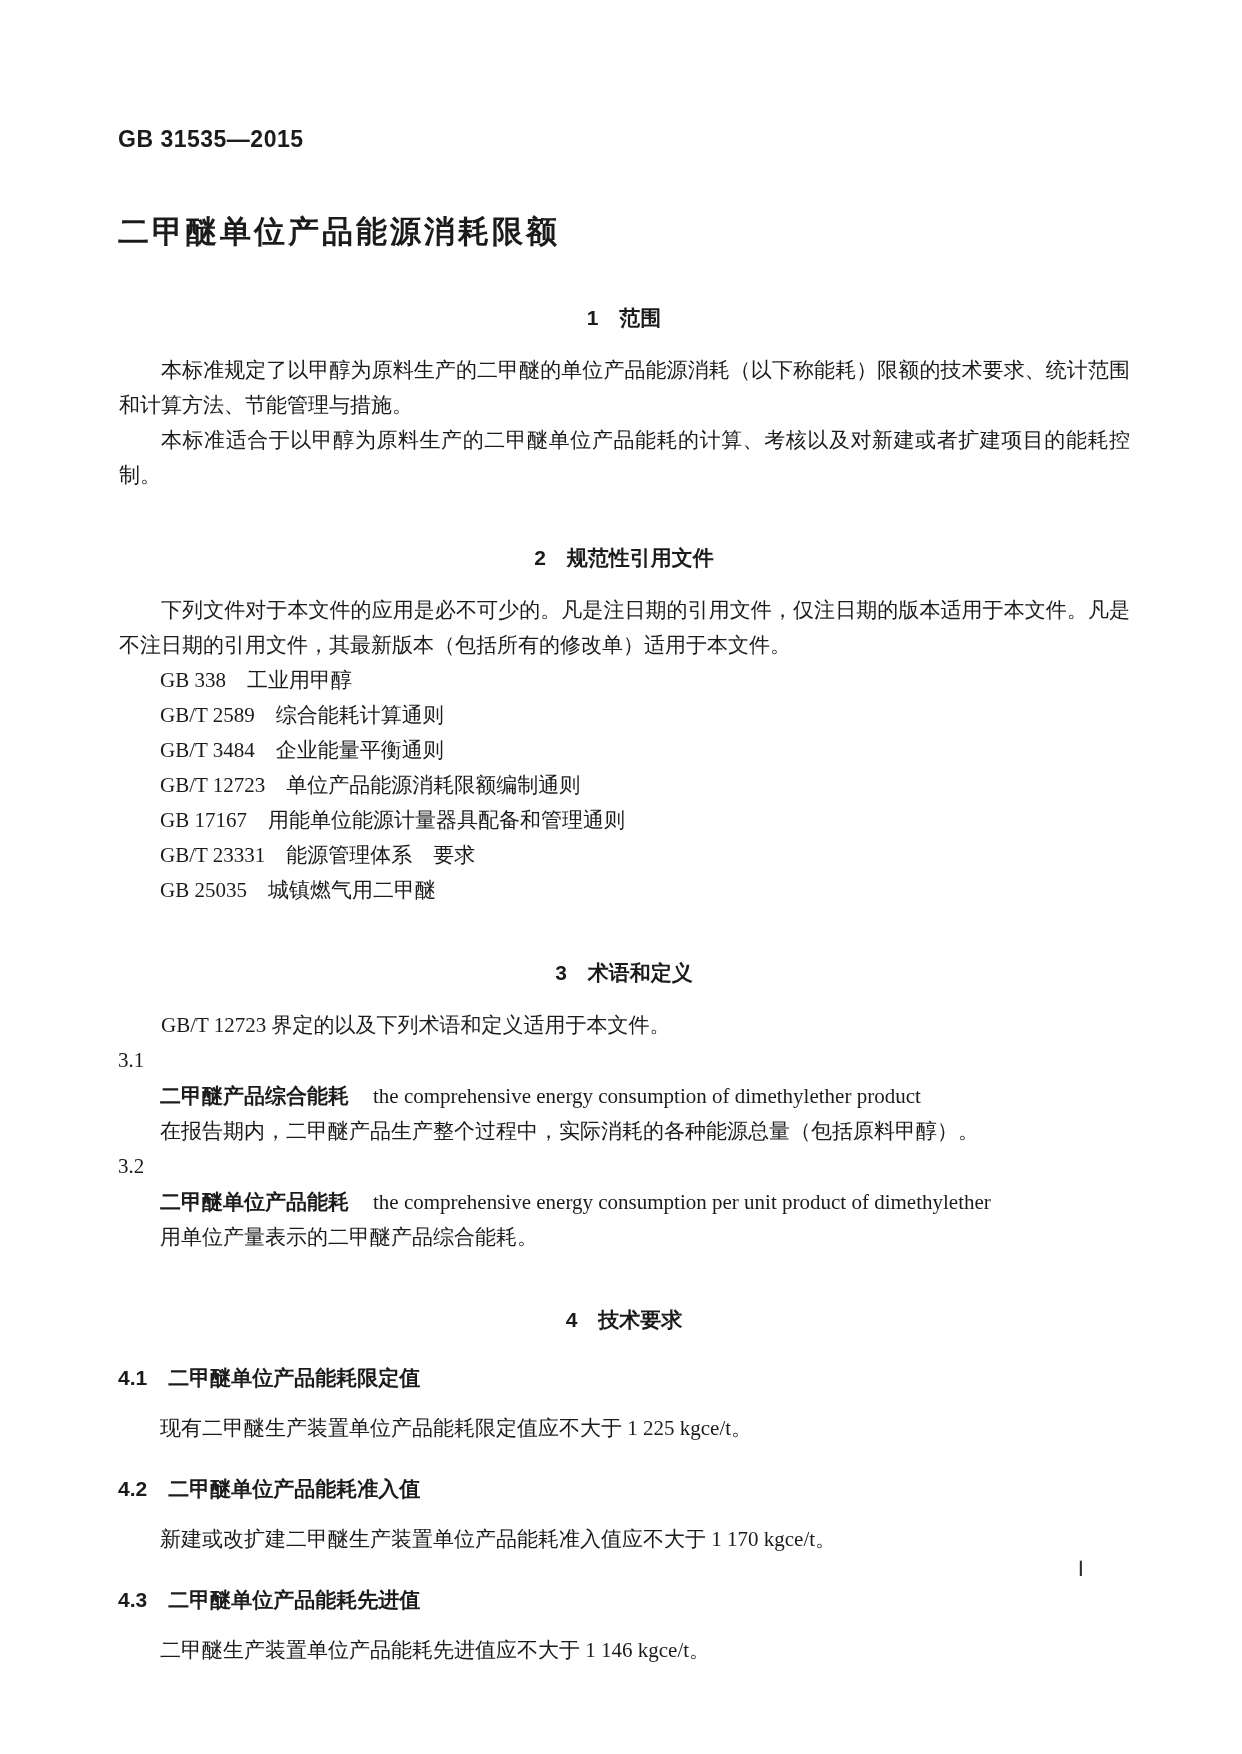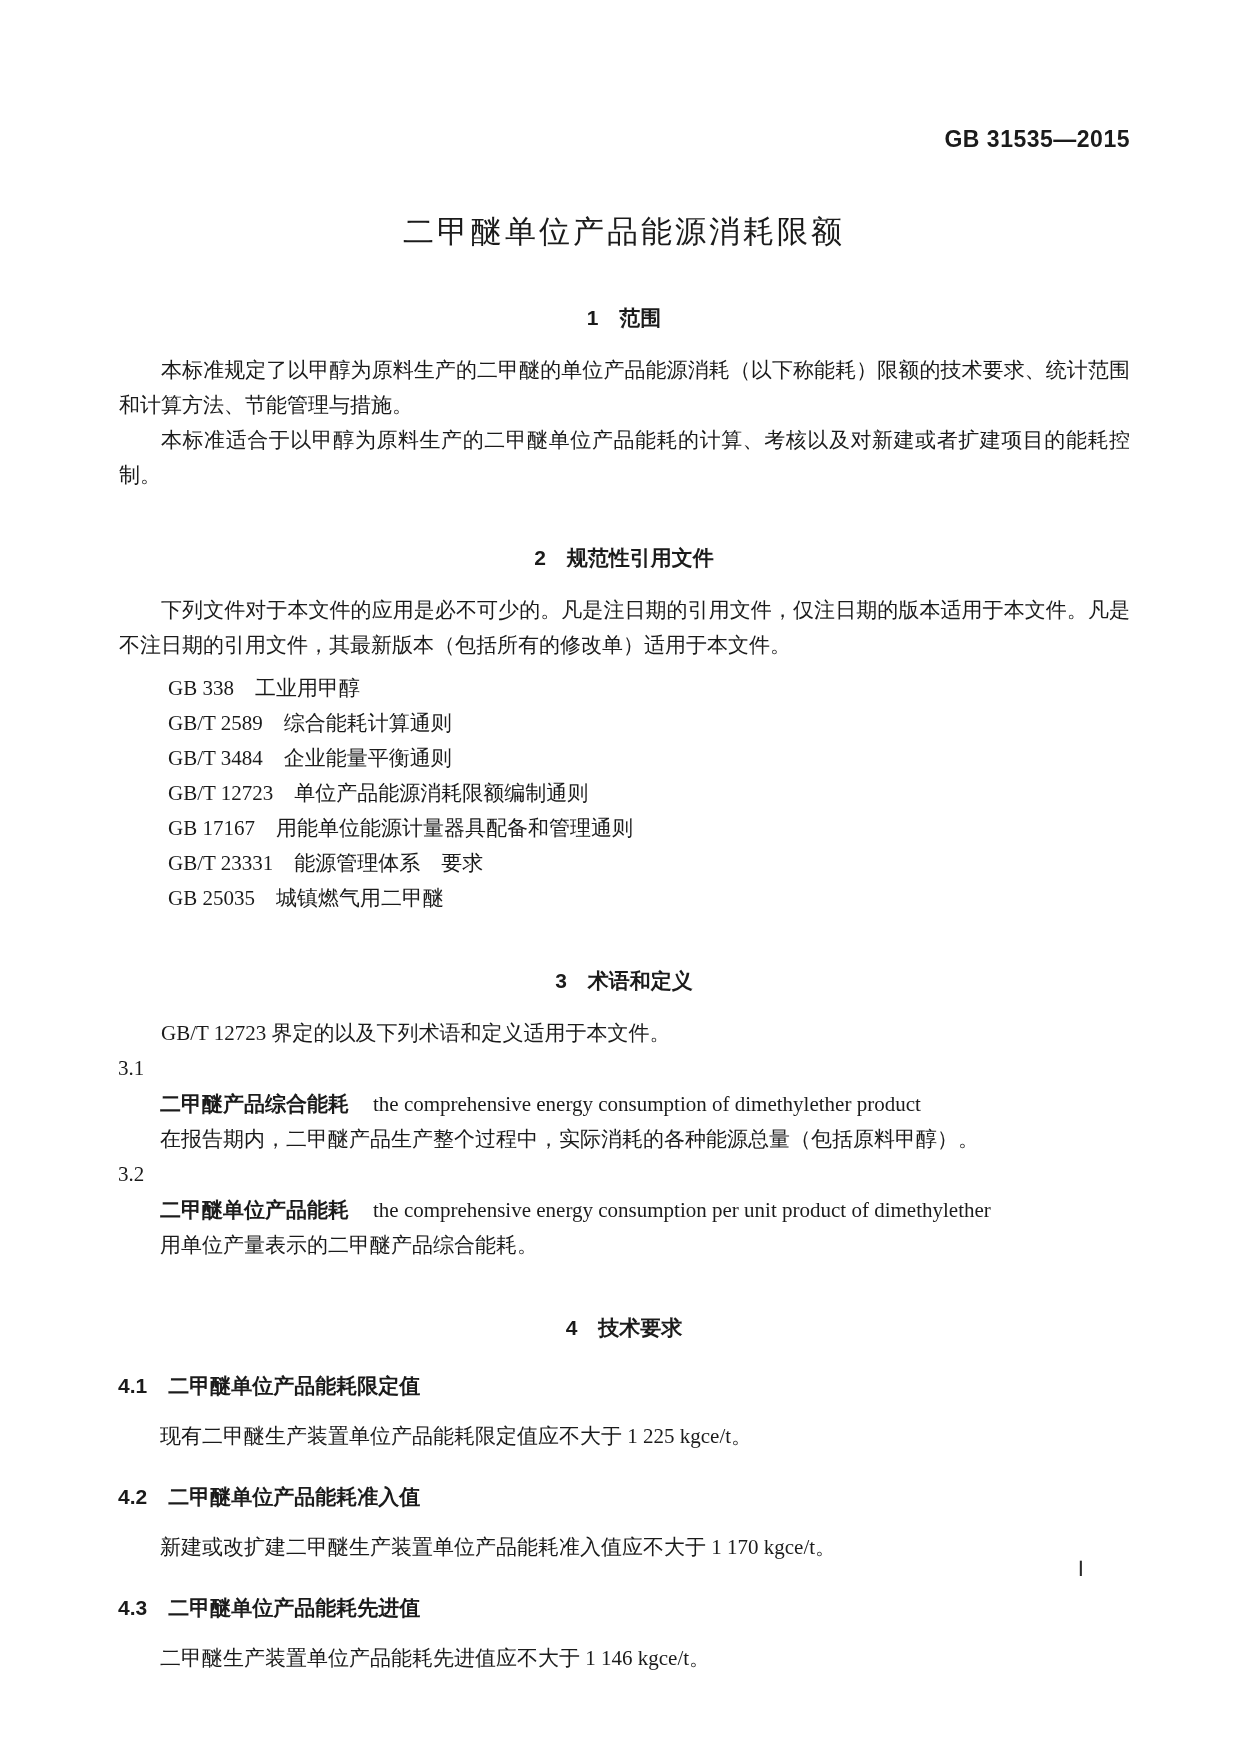--- a/index.html
+++ b/index.html
@@ -14,33 +14,32 @@
     margin: 0 auto;
     background: #ffffff;
     color: #1b1b1b;
     font-family: "Liberation Serif", serif;
     overflow: hidden;
   }
   .content {
     padding: 126px 112px 0 118px;
   }
   .doc-header {
-    text-align: right;
   }
   .doc-number {
     font-family: "Liberation Sans", sans-serif;
     font-weight: bold;
     font-size: 23px;
     letter-spacing: 0.5px;
   }
   .doc-title {
     margin: 58px 0 0 0;
-    text-align: center;
+    text-align: left;
     font-family: "Liberation Sans", sans-serif;
-    font-weight: normal;
+    font-weight: bold;
     font-size: 31px;
     letter-spacing: 3px;
   }
   .sec-heading {
     margin: 50px 0 0 0;
     font-family: "Liberation Sans", sans-serif;
     font-weight: bold;
     font-size: 21px;
     line-height: 30px;
     text-align: center;
@@ -57,21 +56,21 @@
     font-size: 21px;
     line-height: 35px;
     text-indent: 2em;
     text-align: justify;
   }
   .body-para + .body-para {
     margin-top: 0;
   }
   .ref-list {
     list-style: none;
-    margin: 8px;
+    margin: 0;
     padding: 0 0 0 42px;
     font-size: 21px;
     line-height: 35px;
   }
   .term-block {
     margin: 0;
   }
   .term-number {
     font-size: 21px;
     line-height: 35px;

